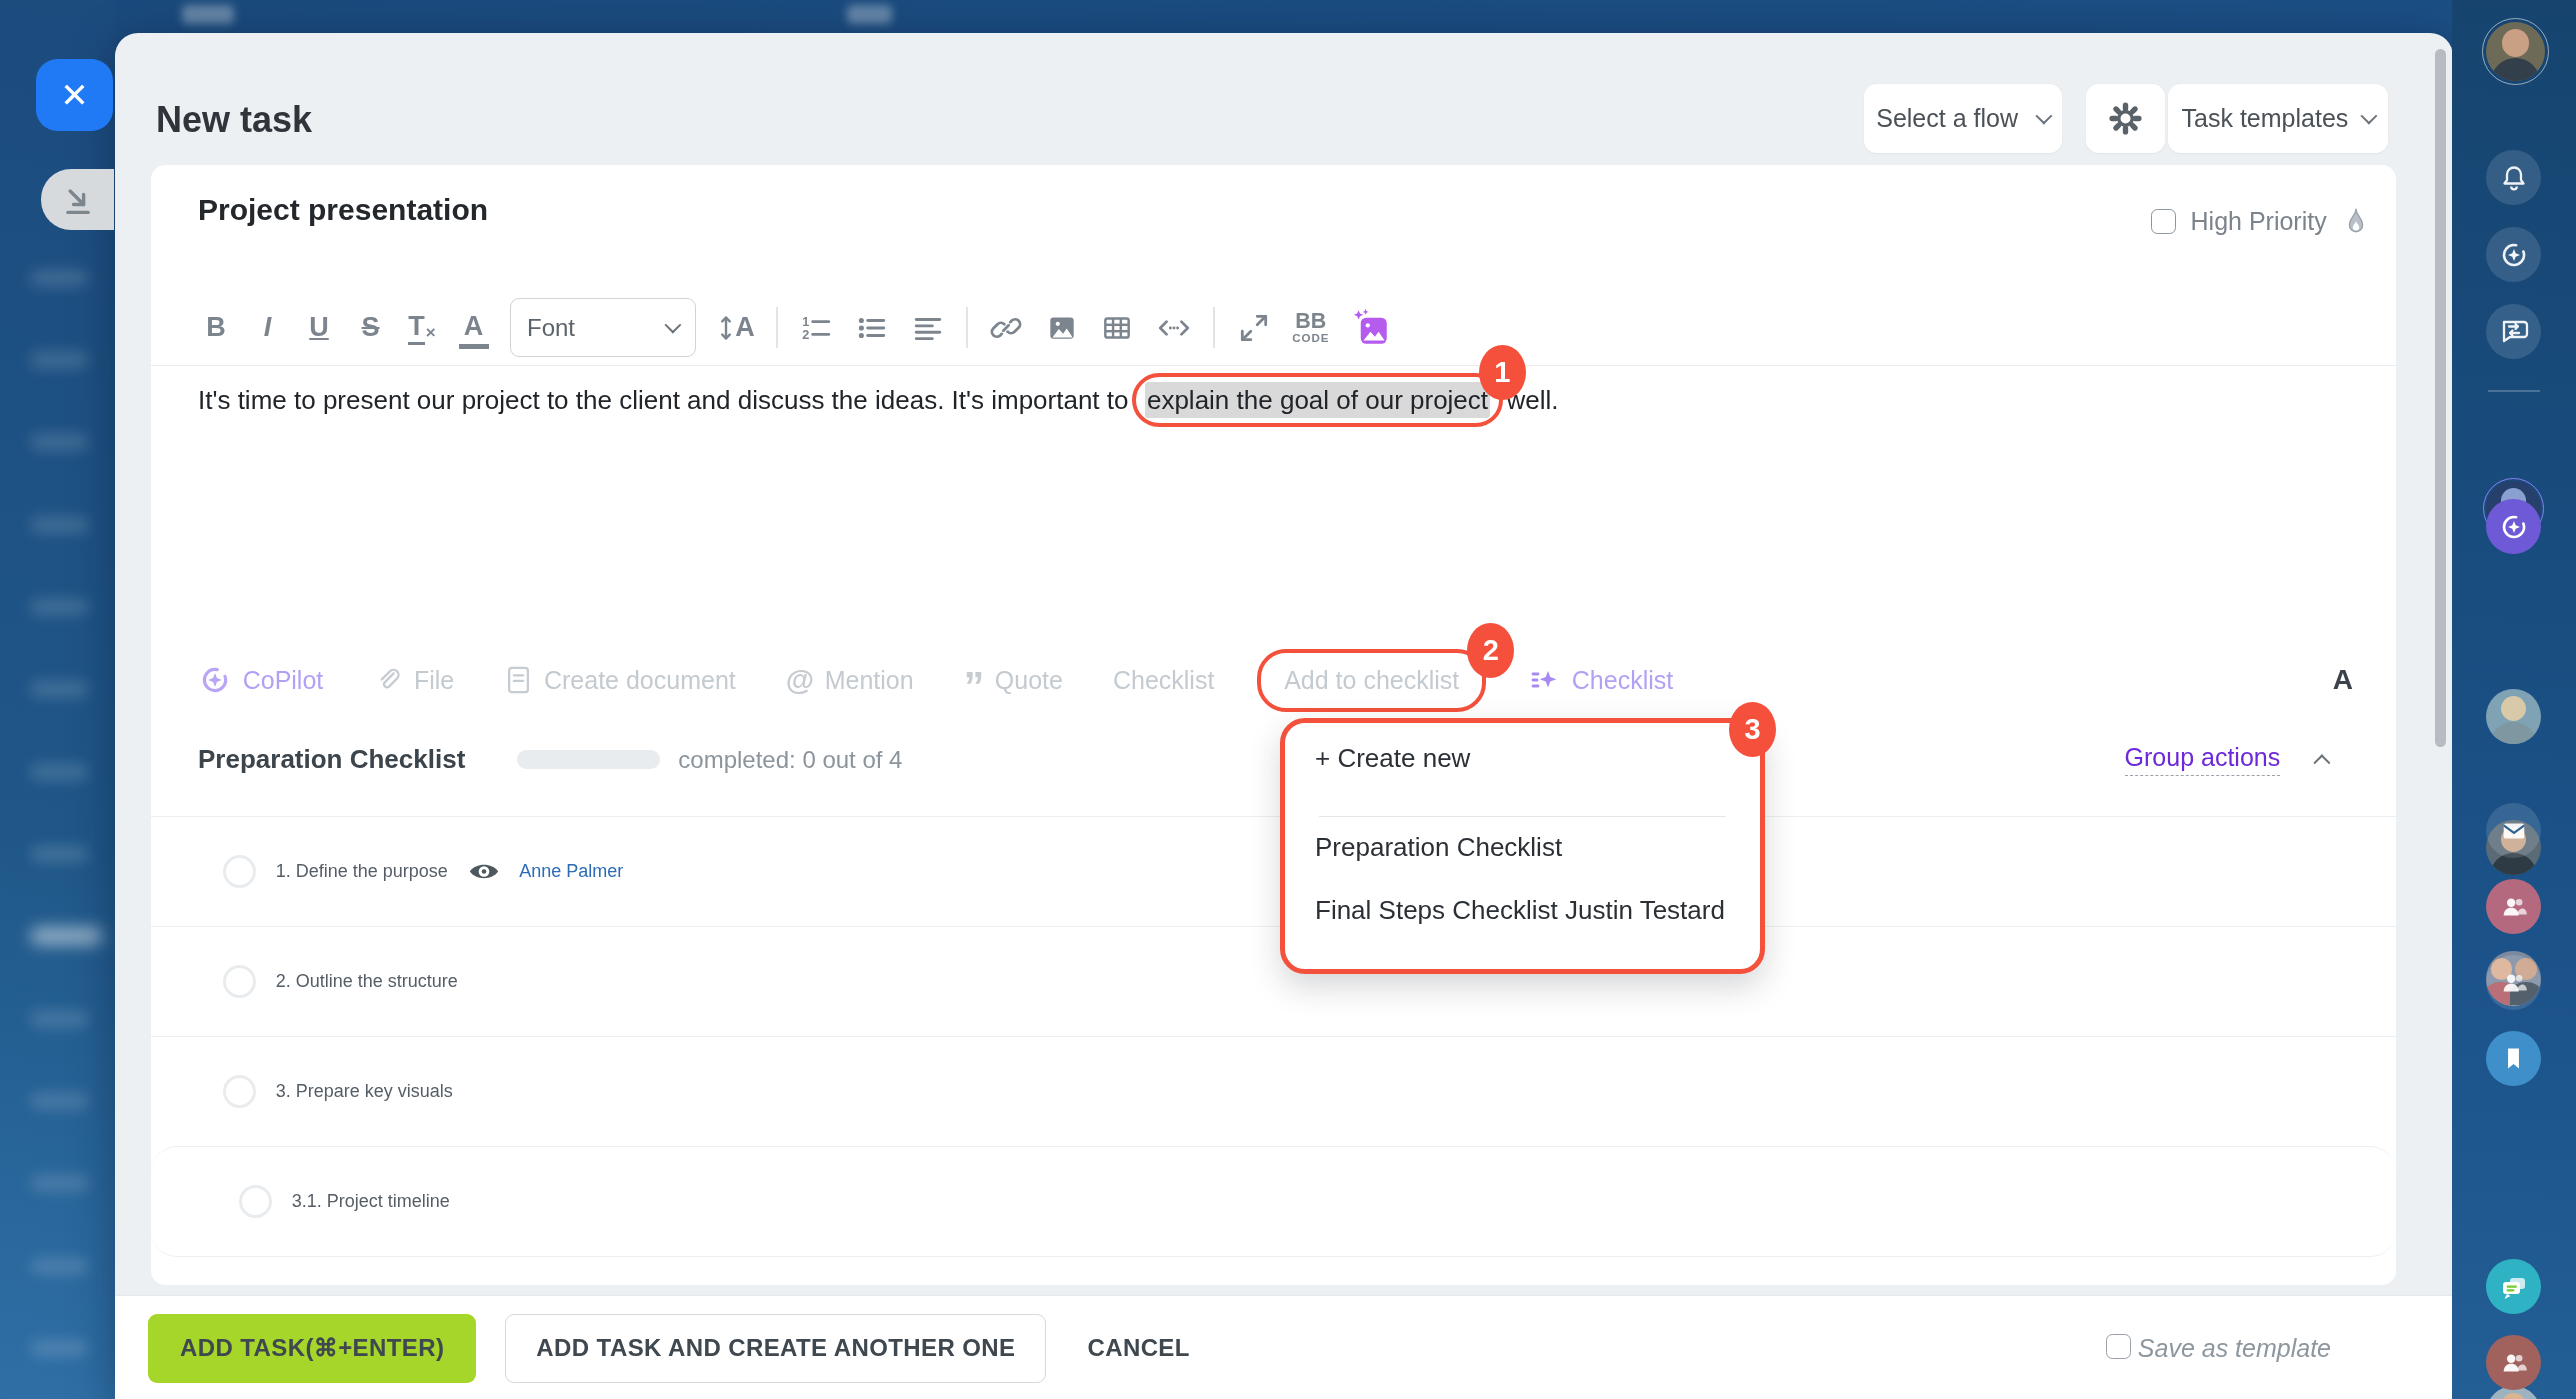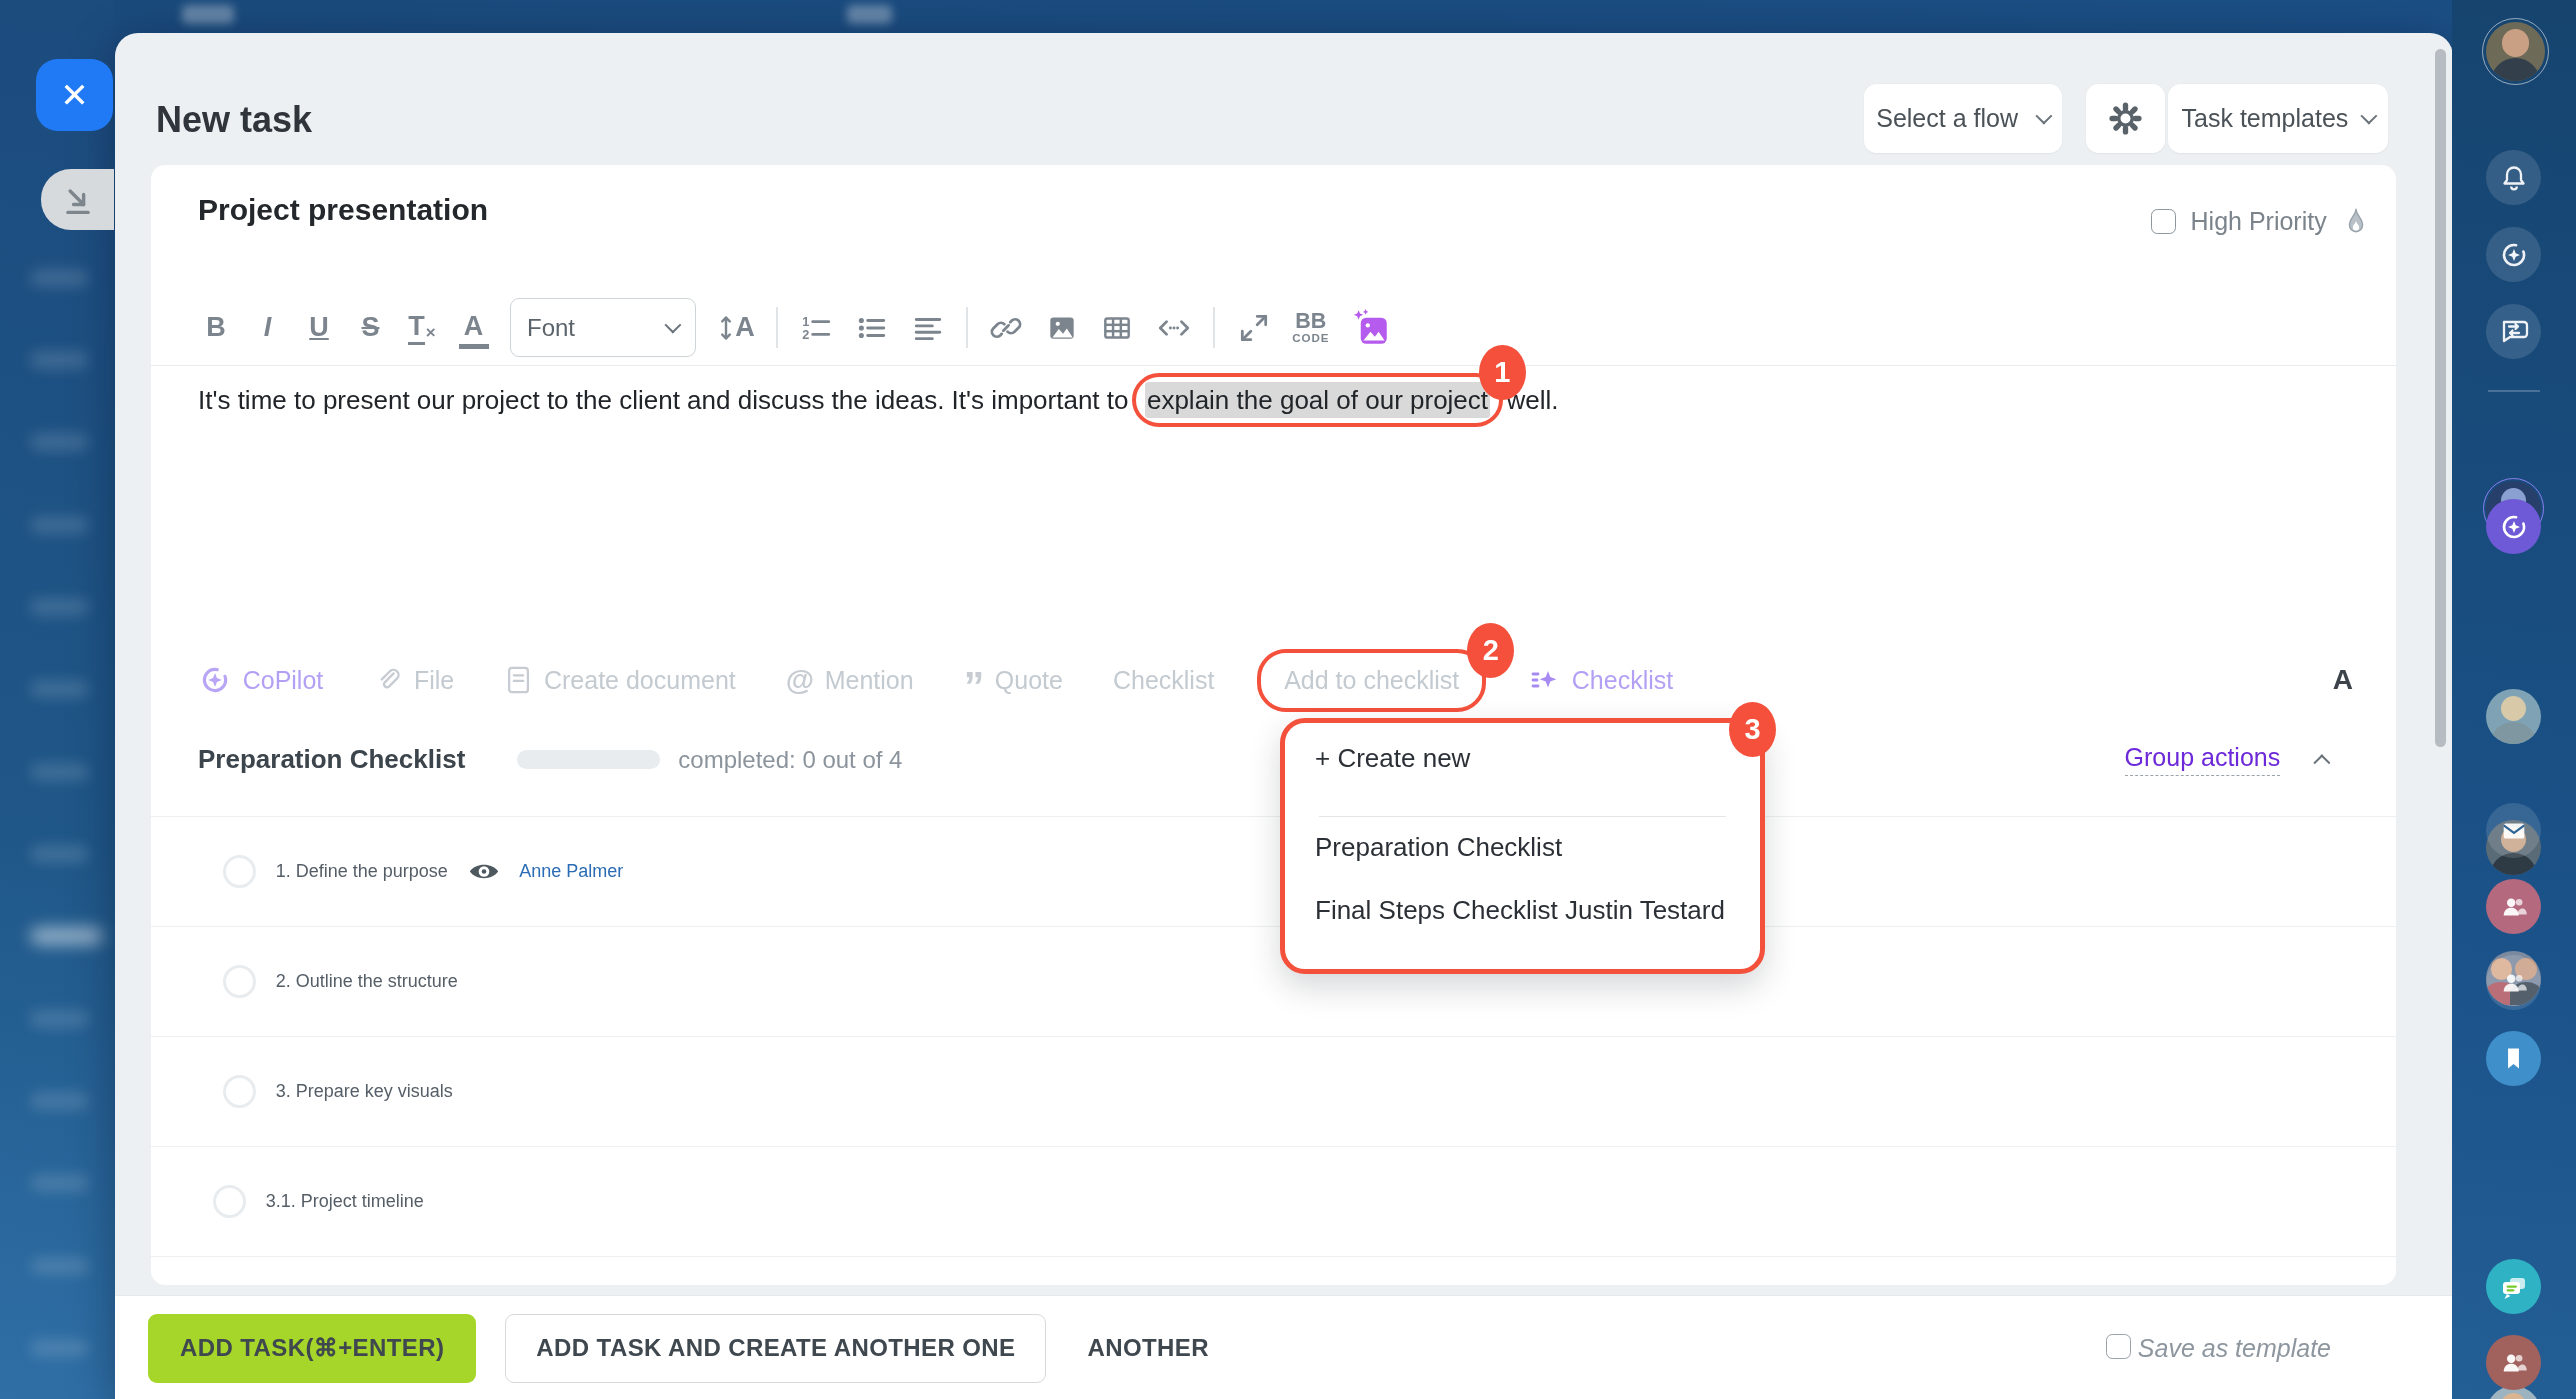--- a/index.html
+++ b/index.html
@@ -71,21 +71,21 @@
   .cl-title{font-size:26px;font-weight:bold;color:#3c444c;}
   .cl-progress{width:143px;height:19.7px;border-radius:9.8px;background:#e9ecee;margin-left:52px;}
   .cl-completed{margin-left:18px;font-size:24px;color:#8b949c;}
   .group-actions{margin-left:auto;font-size:25px;color:#6d28d9;border-bottom:1.8px dashed #9aa2aa;
     padding-bottom:3.6px;cursor:pointer;}
   .cl-collapse{margin-left:36px;cursor:pointer;display:flex;}
   .cl-rows{position:absolute;left:0;right:0;top:651px;}
   .cl-row{height:109px;display:flex;align-items:center;gap:19.7px;padding-left:72px;border-top:1.8px solid #edf0f2;
     font-size:18px;color:#555e67;}
   .cl-row.last{border-bottom:1.8px solid #edf0f2;}
-  .cl-row.indent{padding-left:62px;}
+  .cl-row.indent{padding-left:88px;border-radius:26px;}
   .cl-circle{width:27px;height:27px;border-radius:50%;border:3.6px solid #e9ecef;background:#fff;flex:0 0 auto;cursor:pointer;}
   .assignee{color:#2b6cb5;cursor:pointer;}
   
   .dropdown{position:absolute;left:1165px;top:685px;width:475px;height:246px;background:#fff;
     border:5.4px solid #f4513c;border-radius:25px;box-shadow:0 12.5px 32px rgba(25,35,45,.18);z-index:30;}
   .dd-create{position:absolute;left:30px;top:19.7px;font-size:26px;color:#2b3036;cursor:pointer;}
   .dd-divider{position:absolute;left:34px;right:34px;top:93px;border-top:1.8px solid #e4e7ea;}
   .dd-opt{position:absolute;left:30px;font-size:26px;color:#2b3036;cursor:pointer;white-space:nowrap;}
   
   .footer{position:absolute;left:0;right:0;bottom:0;height:104px;background:#fff;
@@ -418,21 +418,21 @@
       <span class="dd-create">+ Create new</span>
       <span class="dd-divider"></span>
       <span class="dd-opt" style="top:109px;">Preparation Checklist</span>
       <span class="dd-opt" style="top:172px;">Final Steps Checklist Justin Testard</span>
       <span class="badge" style="top:-21.5px;right:-16px;">3</span>
     </div>
 
     <div class="footer">
       <button class="btn-green">ADD TASK(⌘+ENTER)</button>
       <button class="btn-white">ADD TASK AND CREATE ANOTHER ONE</button>
-      <span class="btn-cancel">ANOTHER</span>
+      <span class="btn-cancel">CANCEL</span>
       <span class="save-tpl">
         <span class="checkbox" style="border-color:#9aa1a8;"></span>
         <span>Save as template</span>
       </span>
     </div>
   </div>
 
   <div class="right-rail">
     <div class="rail-item avatar ringed" style="top:22.4px;width:59px;height:59px;--bg:#6d6a58;--skin:#c9a084;--shirt:#33404c;"></div>
 

